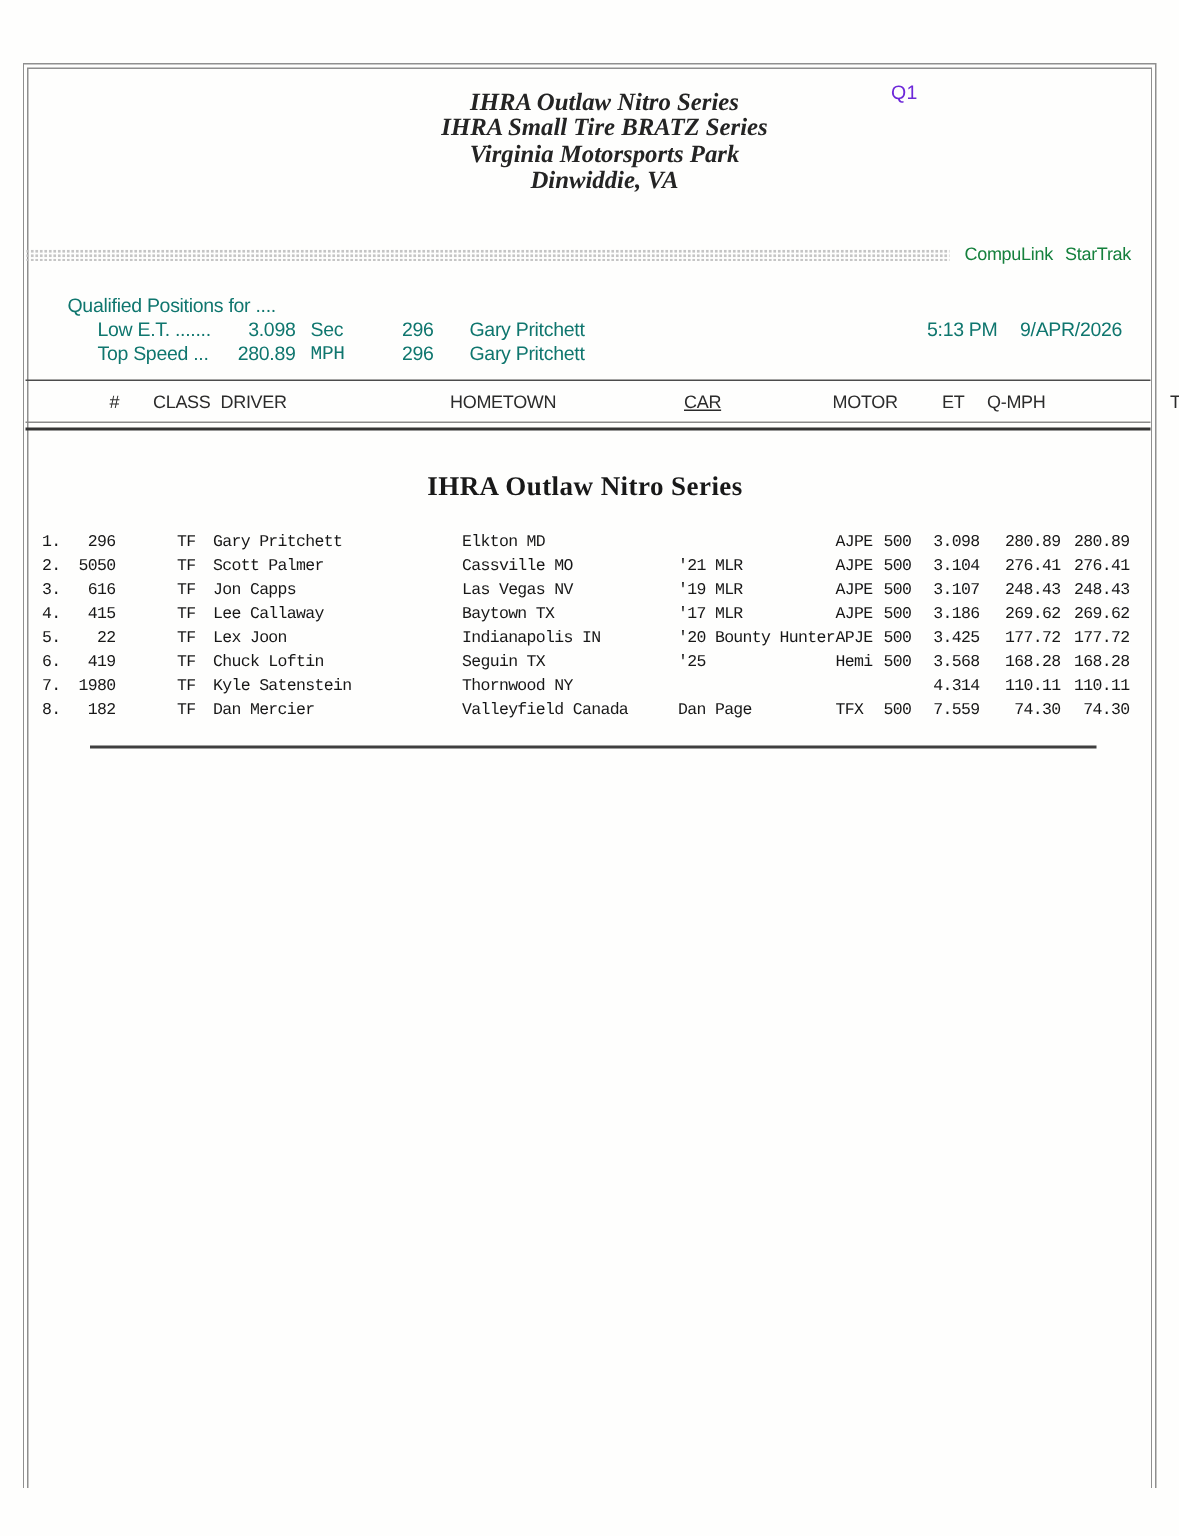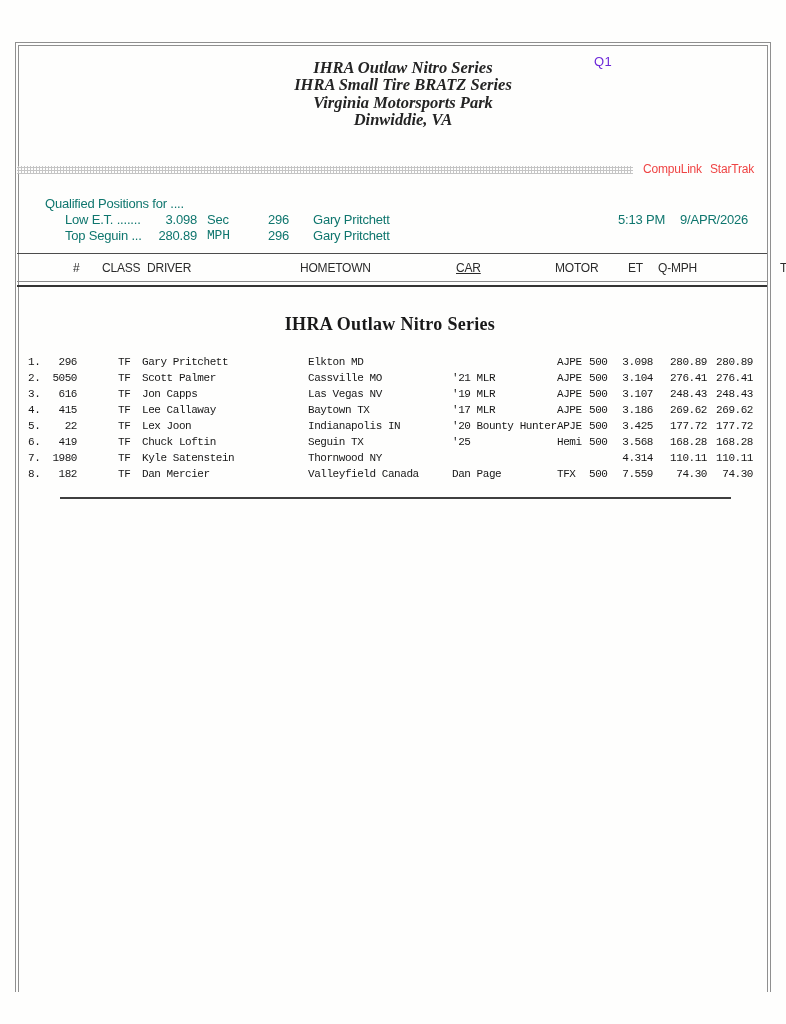--- a/index.html
+++ b/index.html
@@ -11,21 +11,21 @@
   .q1{position:absolute;left:594px;top:54px;font-size:13px;letter-spacing:.3px;color:#6d28d9;}
   
   .event-head{position:absolute;left:25px;top:59px;width:756px;text-align:center;
               font-family:"Liberation Serif",serif;font-style:italic;font-weight:600;
               font-size:16.5px;line-height:17.3px;color:#242424;}
   
   .band{position:absolute;left:17px;top:166px;width:616px;height:8px;
         background-image:radial-gradient(circle,#bfbfbf 1px,transparent 1.2px);
         background-size:3px 3px;opacity:.9;}
   .compulink{position:absolute;top:162px;left:643px;width:120px;font-size:12px;
-             letter-spacing:-.2px;word-spacing:5px;color:#ef4444;white-space:nowrap;}
+             letter-spacing:-.2px;word-spacing:5px;color:#15803d;white-space:nowrap;}
   
   .nsans{font-size:13px;letter-spacing:-.2px;color:#0f766e;white-space:nowrap;}
   .q-head{position:absolute;left:45px;top:196px;}
   .q-lbl1{position:absolute;left:65px;top:212px;}
   .q-val1{position:absolute;left:130px;top:212px;width:67px;text-align:right;}
   .q-unit1{position:absolute;left:207px;top:212px;}
   .q-car1{position:absolute;left:268px;top:212px;}
   .q-drv1{position:absolute;left:313px;top:212px;}
   .q-lbl2{position:absolute;left:65px;top:228px;}
   .q-val2{position:absolute;left:130px;top:228px;width:67px;text-align:right;}
@@ -86,21 +86,21 @@
   <div class="compulink">CompuLink StarTrak</div>
 
   <div class="nsans q-head">Qualified Positions for ....</div>
 
   <div class="nsans q-lbl1">Low E.T. .......</div>
   <div class="nsans q-val1">3.098</div>
   <div class="nsans q-unit1">Sec</div>
   <div class="nsans q-car1">296</div>
   <div class="nsans q-drv1">Gary Pritchett</div>
 
-  <div class="nsans q-lbl2">Top Seguin ...</div>
+  <div class="nsans q-lbl2">Top Speed ...</div>
   <div class="nsans q-val2">280.89</div>
   <div class="nsans q-unit2">MPH</div>
   <div class="nsans q-car2">296</div>
   <div class="nsans q-drv2">Gary Pritchett</div>
 
   <div class="nsans time">5:13 PM</div>
   <div class="nsans date">9/APR/2026</div>
 
   <div class="rule1"></div>
 

